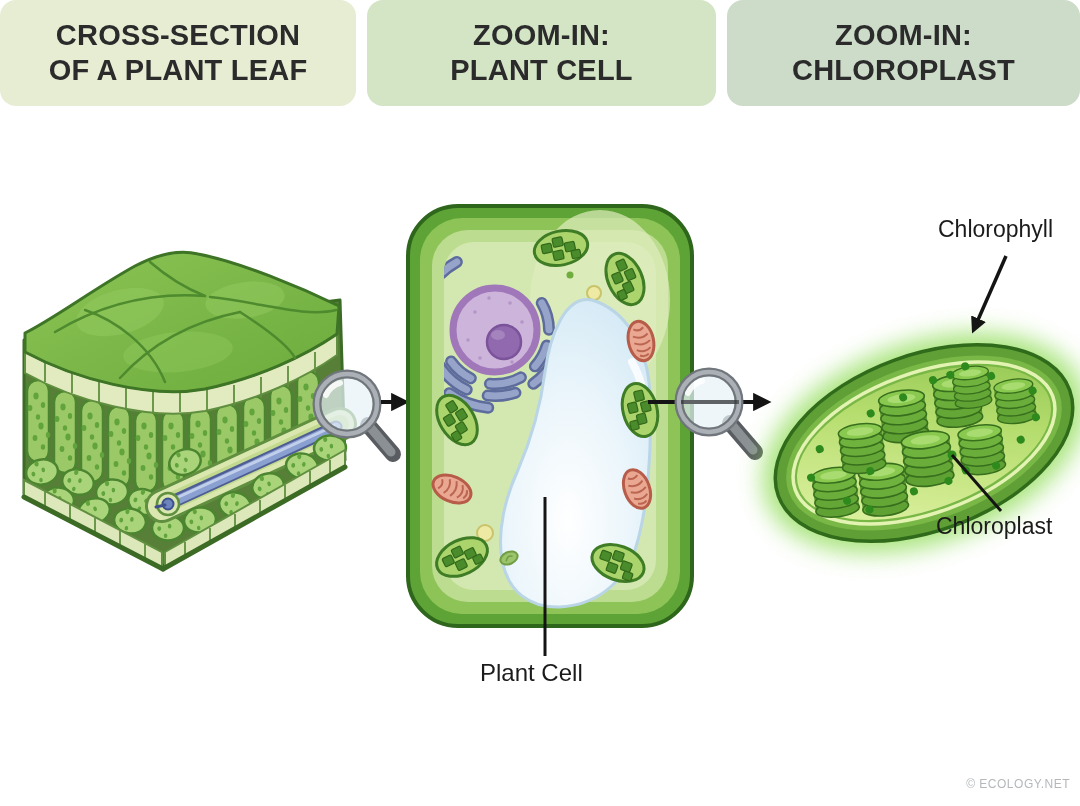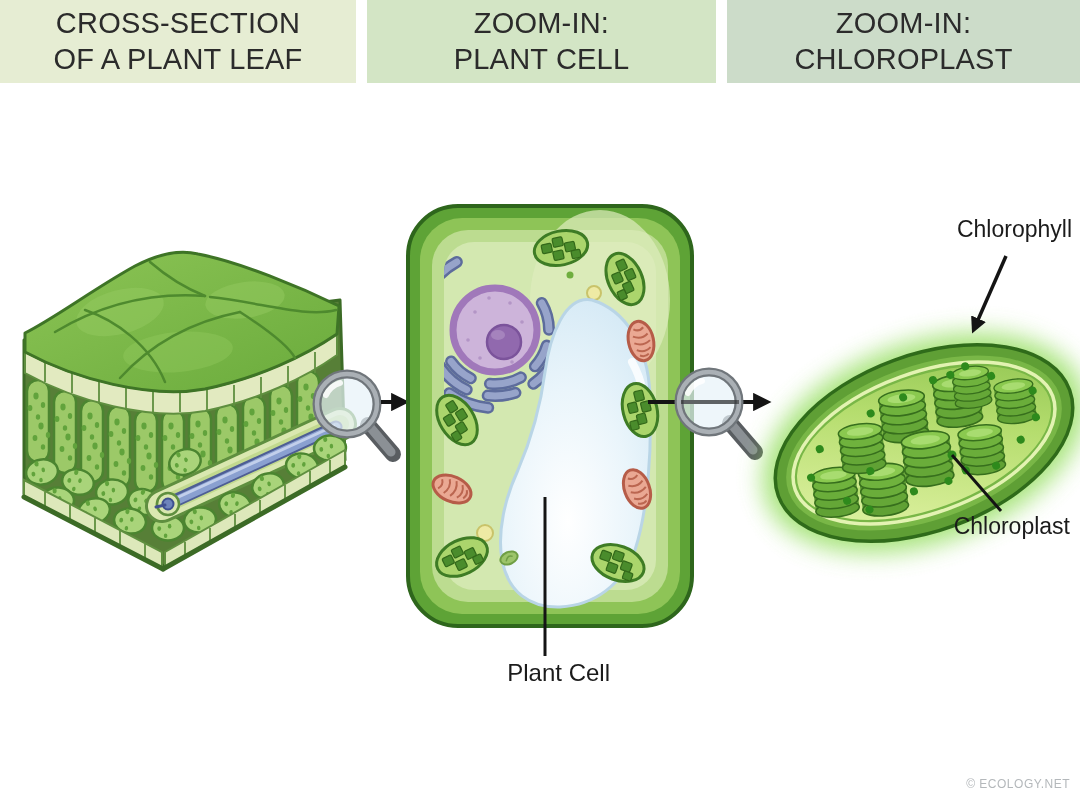--- a/index.html
+++ b/index.html
@@ -1,25 +1,25 @@
 <!DOCTYPE html>
 <html><head>
 <meta charset="utf-8">
 <style>
   html,body{margin:0;padding:0;background:#fff;}
   .page{position:relative;width:1080px;height:806px;background:#ffffff;overflow:hidden;
         font-family:"Liberation Sans",sans-serif;}
-  .band{position:absolute;top:0;height:83px;display:flex;align-items:center;justify-content:center;
-        text-align:center;font-weight:400;font-size:29px;line-height:1.22;color:#2b2b2b;
-        white-space:pre-line;letter-spacing:.2px;}
+  .band{position:absolute;top:0;height:106px;display:flex;align-items:center;justify-content:center;
+        text-align:center;font-weight:700;font-size:29px;line-height:1.22;color:#2b2b2b;
+        white-space:pre-line;letter-spacing:.2px;border-radius:16px;}
   .b1{left:0;width:356px;background:#e6edd3;}
   .b2{left:367px;width:349px;background:#d3e5c5;}
   .b3{left:727px;width:353px;background:#ccdcc9;}
   .diagram-svg{position:absolute;left:0;top:0;width:1080px;height:806px;}
-  .diagram-label{position:absolute;color:#1b1b1b;font-size:23px;text-align:right;line-height:1.1;}
+  .diagram-label{position:absolute;color:#1b1b1b;font-size:23px;text-align:left;line-height:1.1;}
   .lbl-chlorophyll{left:938px;top:217px;width:134px;}
   .lbl-chloroplast{left:936px;top:514px;width:134px;}
   .lbl-plantcell{left:480px;top:660px;width:130px;font-size:24px;}
   .watermark{position:absolute;right:10px;top:777px;font-size:12px;color:#b4b8bb;letter-spacing:.5px;}
 </style>
 </head>
 <body>
 
 <div class="page">
 

